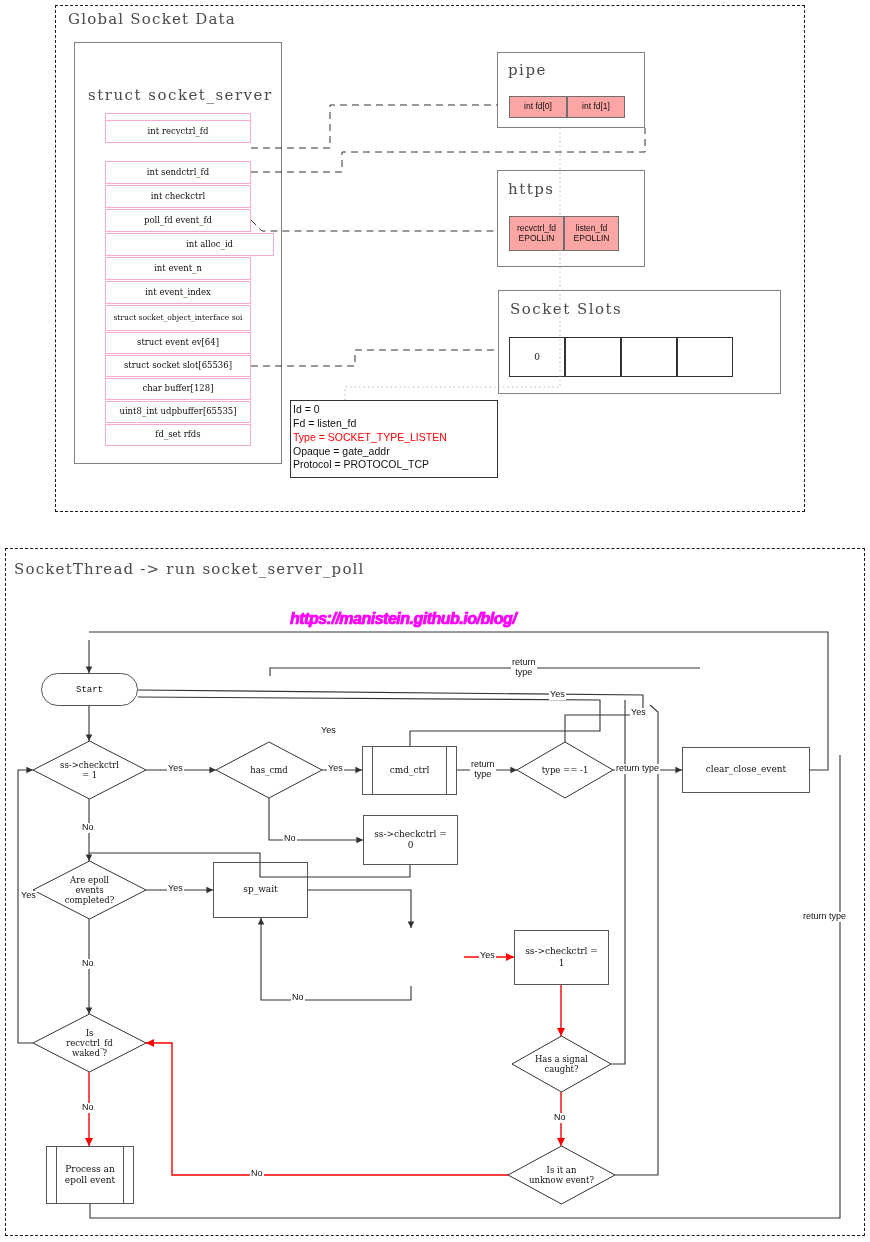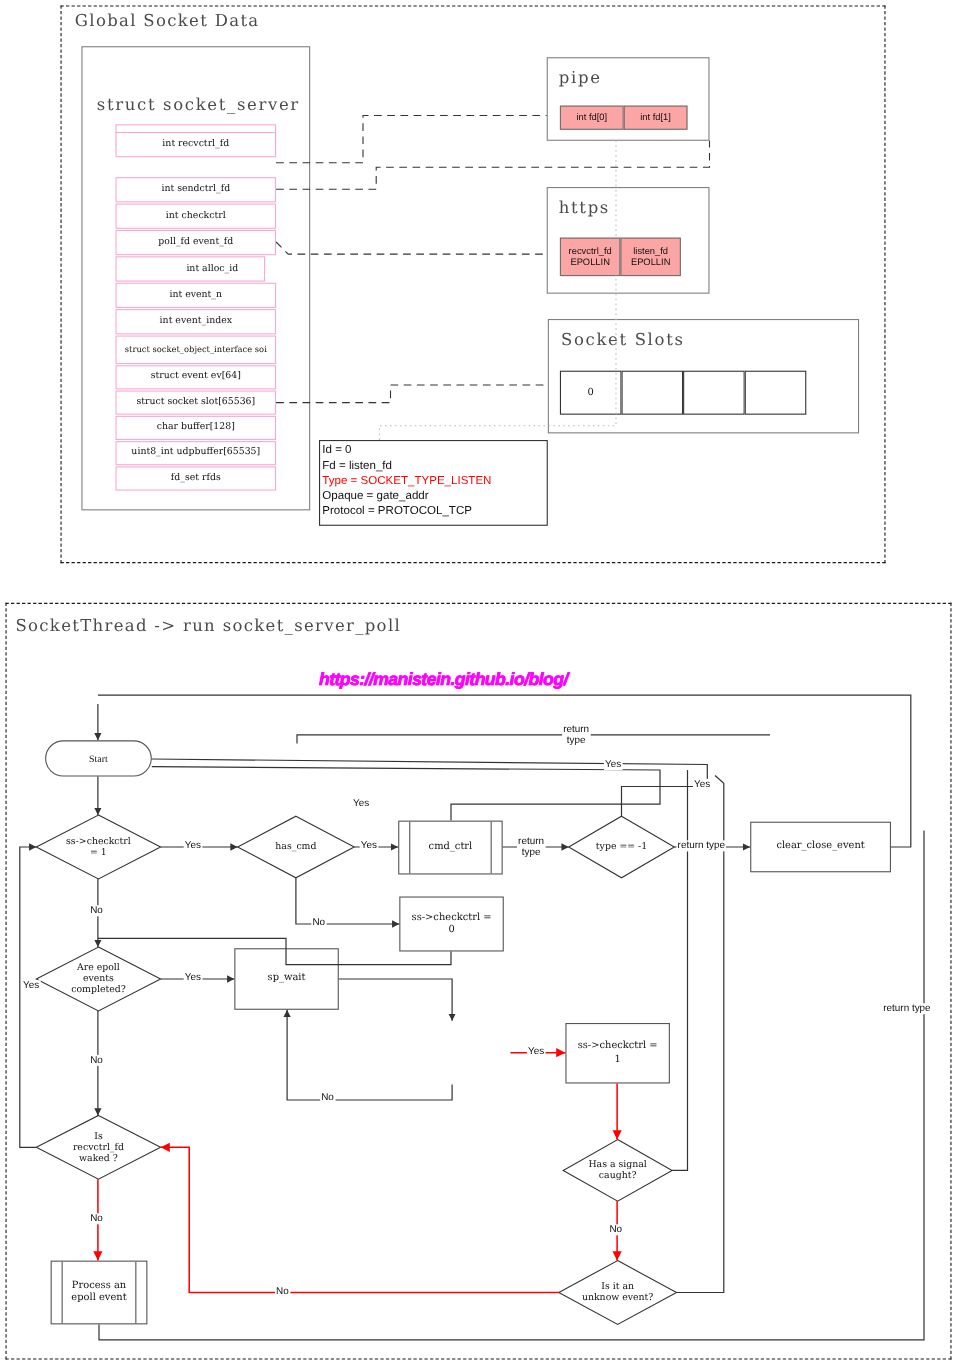--- a/index.html
+++ b/index.html
@@ -33,21 +33,21 @@
       -webkit-text-stroke:0.6px #ff00ff;text-shadow:0 0 1px #ff00ff;}
 
   .nodebox{position:absolute;border:1px solid #555;box-sizing:border-box;background:#fff;
       display:flex;align-items:center;justify-content:center;text-align:center;
       font-family:"DejaVu Serif",serif;font-size:9px;color:#111;line-height:1.25;}
   .nodebox.pp::before,.nodebox.pp::after{content:"";position:absolute;top:0;bottom:0;width:0;border-left:1px solid #555;}
   .nodebox.pp::before{left:9px;} .nodebox.pp::after{right:9px;}
 
   .terminal{position:absolute;border:1px solid #555;border-radius:22px;box-sizing:border-box;background:#fff;
       display:flex;align-items:center;justify-content:center;
-      font-family:Liberation Serif, serif;font-size:9px;color:#111;}
+      font-family:Liberation Mono, monospace;font-size:9px;color:#111;}
 
   .diamond{position:absolute;}
   .diamond svg{position:absolute;left:0;top:0;overflow:visible;}
   .diamond .dtext{position:absolute;left:0;top:0;width:100%;height:100%;
       display:flex;align-items:center;justify-content:center;text-align:center;
       font-family:"DejaVu Serif",serif;font-size:8.5px;color:#111;line-height:1.2;}
 
   .elabel{position:absolute;font-family:"Liberation Sans",sans-serif;font-size:9px;color:#111;
       background:#fff;padding:0 1px;white-space:nowrap;text-align:center;line-height:1.1;}
 
@@ -62,21 +62,21 @@
   <div class="frame-title" style="left:68px;top:10px;">Global Socket Data</div>
 
   <div class="solidbox" style="left:74px;top:42px;width:208px;height:422px;"></div>
   <div class="box-title" style="left:88px;top:54px;margin-top:32px;">struct socket_server</div>
 
   <div class="field" style="left:105px;top:113px;width:146px;height:23px;">volatile uint64_t time</div>
   <div class="field" style="left:105px;top:120px;width:146px;height:23px;">int recvctrl_fd</div>
   <div class="field" style="left:105px;top:161px;width:146px;height:23px;">int sendctrl_fd</div>
   <div class="field" style="left:105px;top:185px;width:146px;height:23px;">int checkctrl</div>
   <div class="field" style="left:105px;top:209px;width:146px;height:23px;">poll_fd event_fd</div>
-  <div class="field" style="left:105px;top:233px;width:136px;height:23px;padding-left:40px;">int alloc_id</div>
+  <div class="field" style="left:105px;top:233px;width:169px;height:23px;padding-left:40px;">int alloc_id</div>
   <div class="field" style="left:105px;top:257px;width:146px;height:23px;">int event_n</div>
   <div class="field" style="left:105px;top:281px;width:146px;height:23px;">int event_index</div>
   <div class="field" style="left:105px;top:305px;width:146px;height:26px;font-size:7.6px;">struct socket_object_interface soi</div>
   <div class="field" style="left:105px;top:332px;width:146px;height:22px;">struct event ev[64]</div>
   <div class="field" style="left:105px;top:355px;width:146px;height:22px;">struct socket slot[65536]</div>
   <div class="field" style="left:105px;top:378px;width:146px;height:22px;">char buffer[128]</div>
   <div class="field" style="left:105px;top:401px;width:146px;height:22px;">uint8_int udpbuffer[65535]</div>
   <div class="field" style="left:105px;top:424px;width:146px;height:22px;">fd_set rfds</div>
 
   <div class="solidbox" style="left:497px;top:52px;width:148px;height:76px;"></div>

